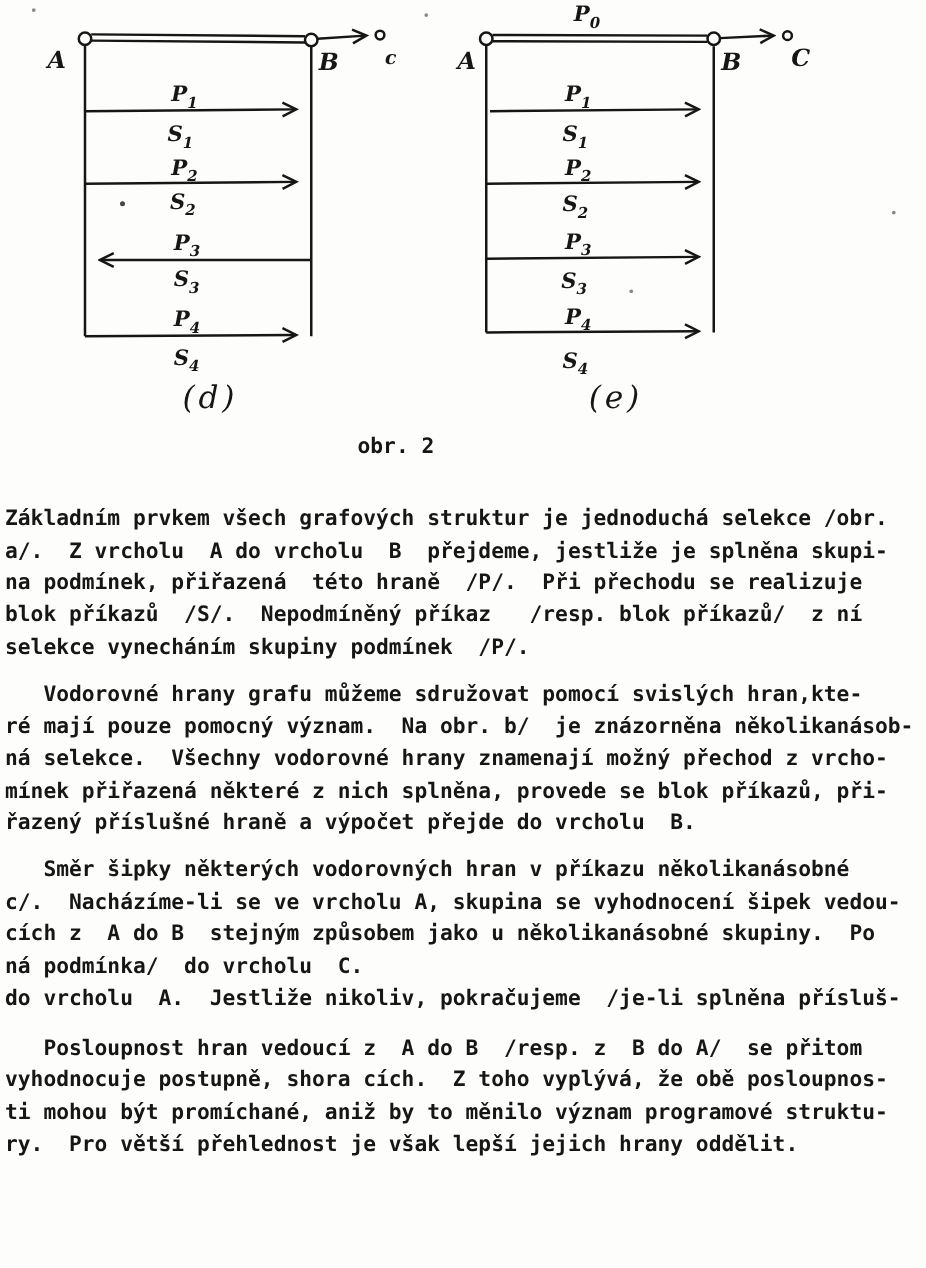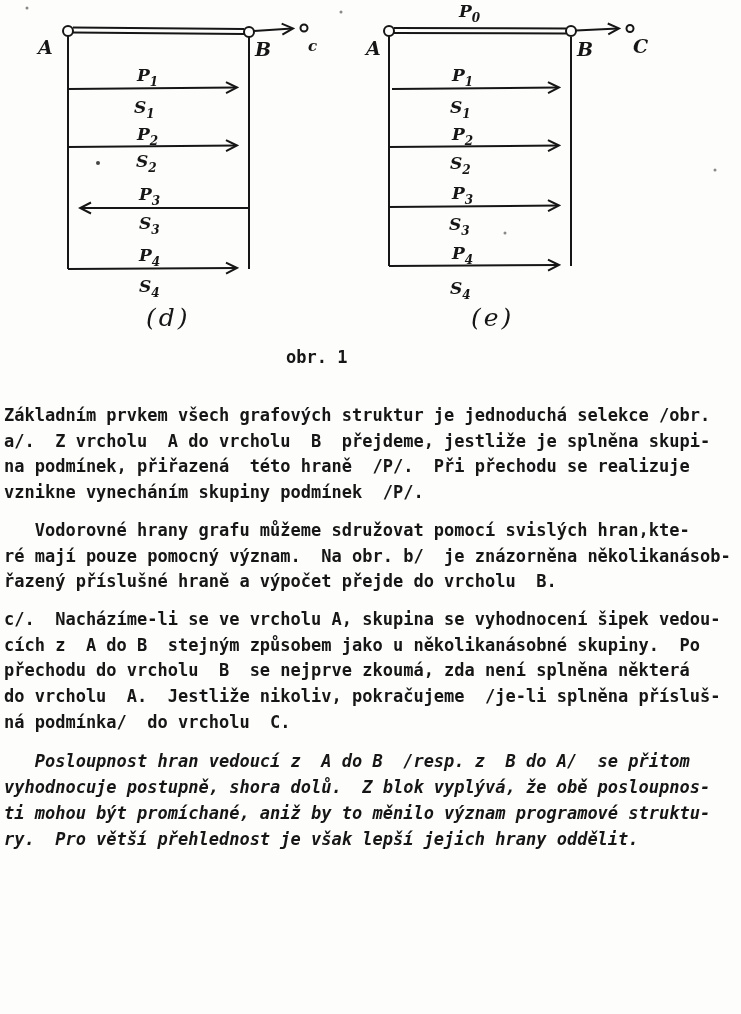--- a/index.html
+++ b/index.html
@@ -21,21 +21,21 @@
   .edge-lab{font-size:17px;font-weight:700;}
   .edge-sub{font-size:12px;}
   .fig-cap{font-size:25px;font-weight:400;letter-spacing:3px;}
   #obr-caption{
     position:absolute;left:286px;top:347px;
     font-size:17px;white-space:pre;
   }
   #text{position:absolute;left:4px;top:383px;width:734px;margin-top:20px;}
   .para{margin:0 0 0 0;}
   .para + .para{margin-top:12px;}
-  .para.last{margin-top:14px;font-style:italic;}
+  .para.last{margin-top:14px;}
   .tline{
     white-space:pre;
     font-size:17px;
     line-height:25.7px;
     letter-spacing:0px;
   }
 </style>
 </head>
 <body>
 
@@ -124,42 +124,45 @@
         <text class="hand edge-lab" x="452" y="199"><tspan>P</tspan><tspan class="edge-sub" dy="5">3</tspan></text>
         <text class="hand edge-lab" x="449" y="230"><tspan>S</tspan><tspan class="edge-sub" dy="5">3</tspan></text>
         <text class="hand edge-lab" x="452" y="259"><tspan>P</tspan><tspan class="edge-sub" dy="5">4</tspan></text>
         <text class="hand edge-lab" x="450" y="294"><tspan>S</tspan><tspan class="edge-sub" dy="5">4</tspan></text>
 
         <text class="hand fig-cap" x="471" y="326">(e)</text>
       </g>
     </g>
   </svg>
 
-  <div id="obr-caption">obr. 1</div>
+  <div id="obr-caption">obr. 2</div>
 
   <div id="text">
     <div class="para">
       <div class="tline">Základním prvkem všech grafových struktur je jednoduchá selekce /obr.</div>
       <div class="tline">a/.  Z vrcholu  A do vrcholu  B  přejdeme, jestliže je splněna skupi-</div>
       <div class="tline">na podmínek, přiřazená  této hraně  /P/.  Při přechodu se realizuje</div>
-      <div class="tline">vznikne vynecháním skupiny podmínek  /P/.</div>
+      <div class="tline">blok příkazů  /S/.  Nepodmíněný příkaz   /resp. blok příkazů/  z ní</div>
+      <div class="tline">selekce vynecháním skupiny podmínek  /P/.</div>
     </div>
     <div class="para">
       <div class="tline">   Vodorovné hrany grafu můžeme sdružovat pomocí svislých hran,kte-</div>
       <div class="tline">ré mají pouze pomocný význam.  Na obr. b/  je znázorněna několikanásob-</div>
+      <div class="tline">ná selekce.  Všechny vodorovné hrany znamenají možný přechod z vrcho-</div>
+      <div class="tline">mínek přiřazená některé z nich splněna, provede se blok příkazů, při-</div>
       <div class="tline">řazený příslušné hraně a výpočet přejde do vrcholu  B.</div>
     </div>
     <div class="para">
+      <div class="tline">   Směr šipky některých vodorovných hran v příkazu několikanásobné</div>
       <div class="tline">c/.  Nacházíme-li se ve vrcholu A, skupina se vyhodnocení šipek vedou-</div>
       <div class="tline">cích z  A do B  stejným způsobem jako u několikanásobné skupiny.  Po</div>
-      <div class="tline">přechodu do vrcholu  B  se nejprve zkoumá, zda není splněna některá</div>
+      <div class="tline">ná podmínka/  do vrcholu  C.</div>
       <div class="tline">do vrcholu  A.  Jestliže nikoliv, pokračujeme  /je-li splněna přísluš-</div>
-      <div class="tline">ná podmínka/  do vrcholu  C.</div>
     </div>
     <div class="para last">
       <div class="tline">   Posloupnost hran vedoucí z  A do B  /resp. z  B do A/  se přitom</div>
-      <div class="tline">vyhodnocuje postupně, shora dolů.  Z blok vyplývá, že obě posloupnos-</div>
+      <div class="tline">vyhodnocuje postupně, shora cích.  Z toho vyplývá, že obě posloupnos-</div>
       <div class="tline">ti mohou být promíchané, aniž by to měnilo význam programové struktu-</div>
       <div class="tline">ry.  Pro větší přehlednost je však lepší jejich hrany oddělit.</div>
     </div>
   </div>
 
 </div>
 
 </body></html>

